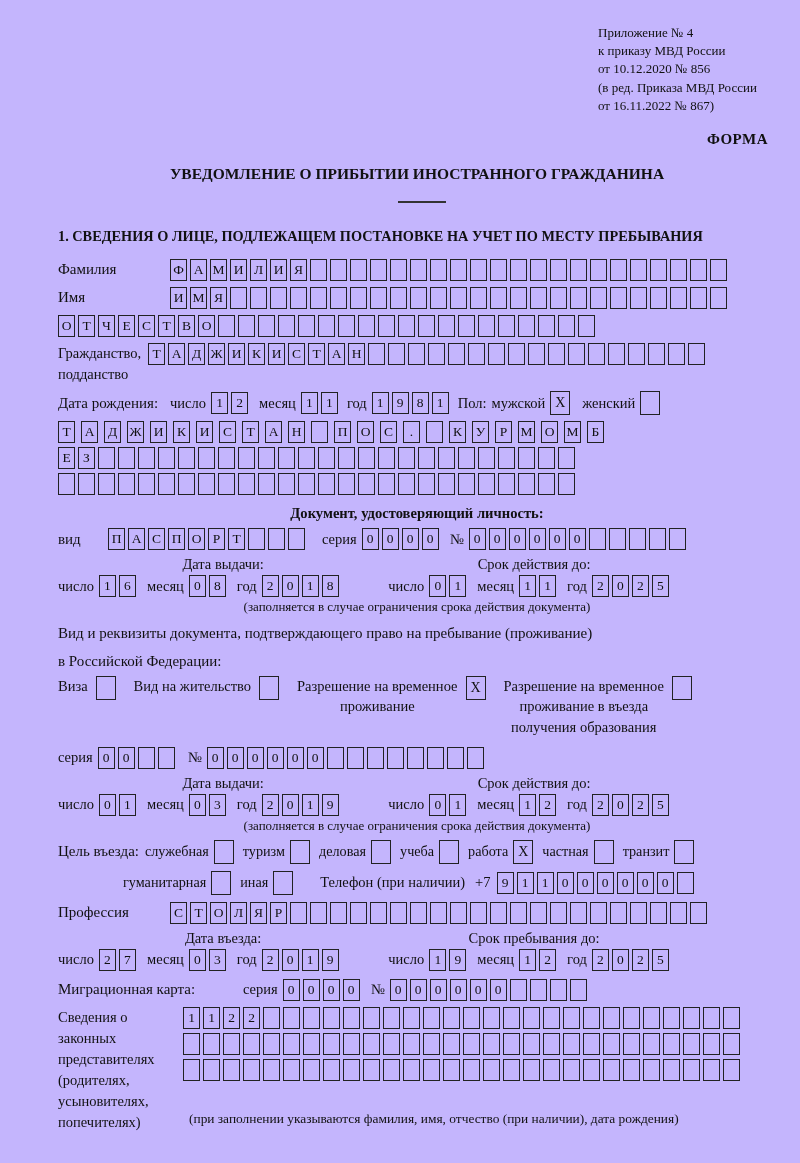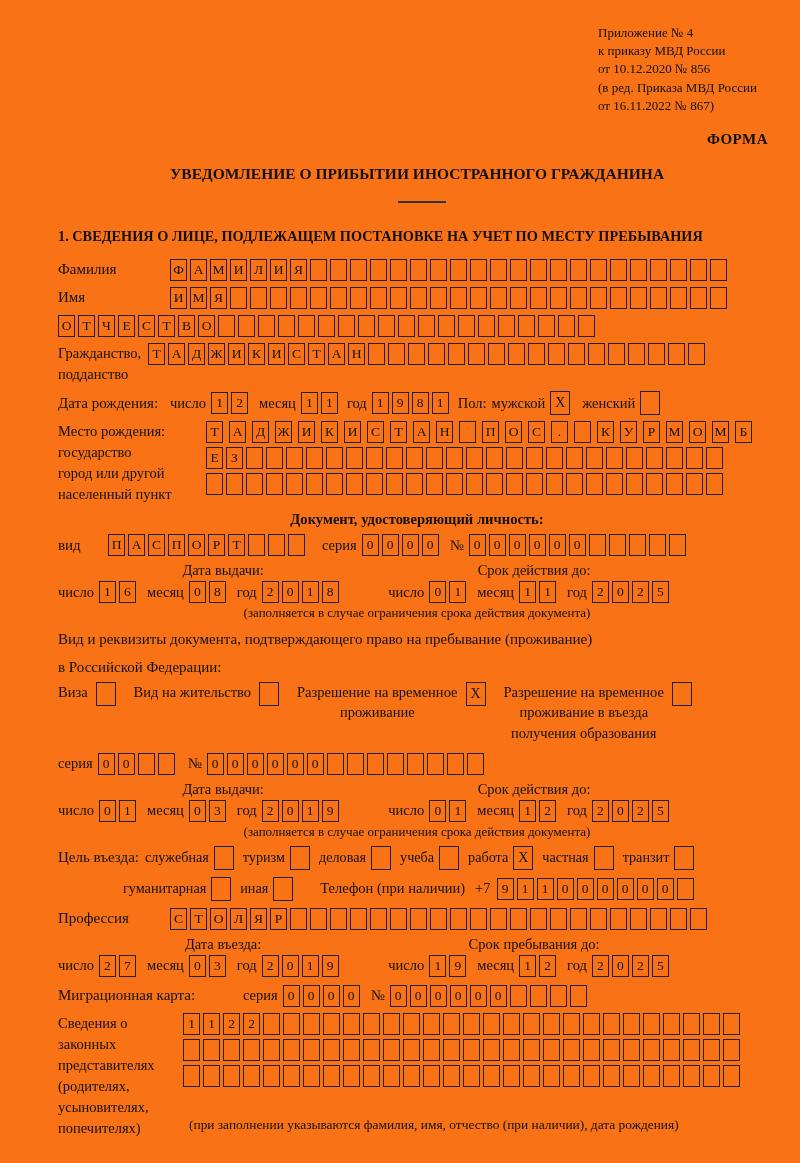--- a/index.html
+++ b/index.html
@@ -1,20 +1,20 @@
 <!DOCTYPE html>
 <html><head>
 <meta charset="utf-8">
 <style>
   html,body{margin:0;padding:0;background:#fff;}
   .page{
     width:800px;height:1163px;box-sizing:border-box;
     padding:24px 24px 10px 58px;
     font-family:"Liberation Serif","DejaVu Serif",serif;
-    color:#111;background:#f97316;overflow:hidden;font-size:15px;
+    color:#111;background:#c4b5fd;overflow:hidden;font-size:15px;
   }
   
   .appendix{margin-left:auto;width:178px;font-size:13px;line-height:1.4;}
   .appendix .rev{margin-top:0;}
   .forma{font-weight:bold;text-align:right;font-size:15px;margin:16px 8px 0 0;letter-spacing:.5px;}
   
   .title{text-align:center;font-weight:bold;font-size:15.5px;margin-top:14px;line-height:1.55;}
   .title-blank{display:inline-block;width:48px;border-bottom:2px solid #333;margin-left:10px;vertical-align:baseline;}
   .sec{font-weight:bold;font-size:14.3px;margin:18px 0 14px 0;white-space:nowrap;}
   
@@ -242,26 +242,20 @@
         <span class="cell">1</span>
       </span>
     <span class="dlbl">Пол:</span>
     <span class="dlbl">мужской</span>
     <span class="cbox" style="margin-right:12px">X</span>
     <span class="dlbl">женский</span>
     <span class="cbox"></span>
   </div>
 
   <div class="row top">
-    <span class="lbl w148 sub">
-      <div>Место рождения:</div>
-      <div>государство</div>
-      <div>город или другой</div>
-      <div>населенный пункт</div>
-    </span>
     <span class="stack">
       <span class="cells crow wide">
           <span class="cell">Т</span>
           <span class="cell">А</span>
           <span class="cell">Д</span>
           <span class="cell">Ж</span>
           <span class="cell">И</span>
           <span class="cell">К</span>
           <span class="cell">И</span>
           <span class="cell">С</span>

